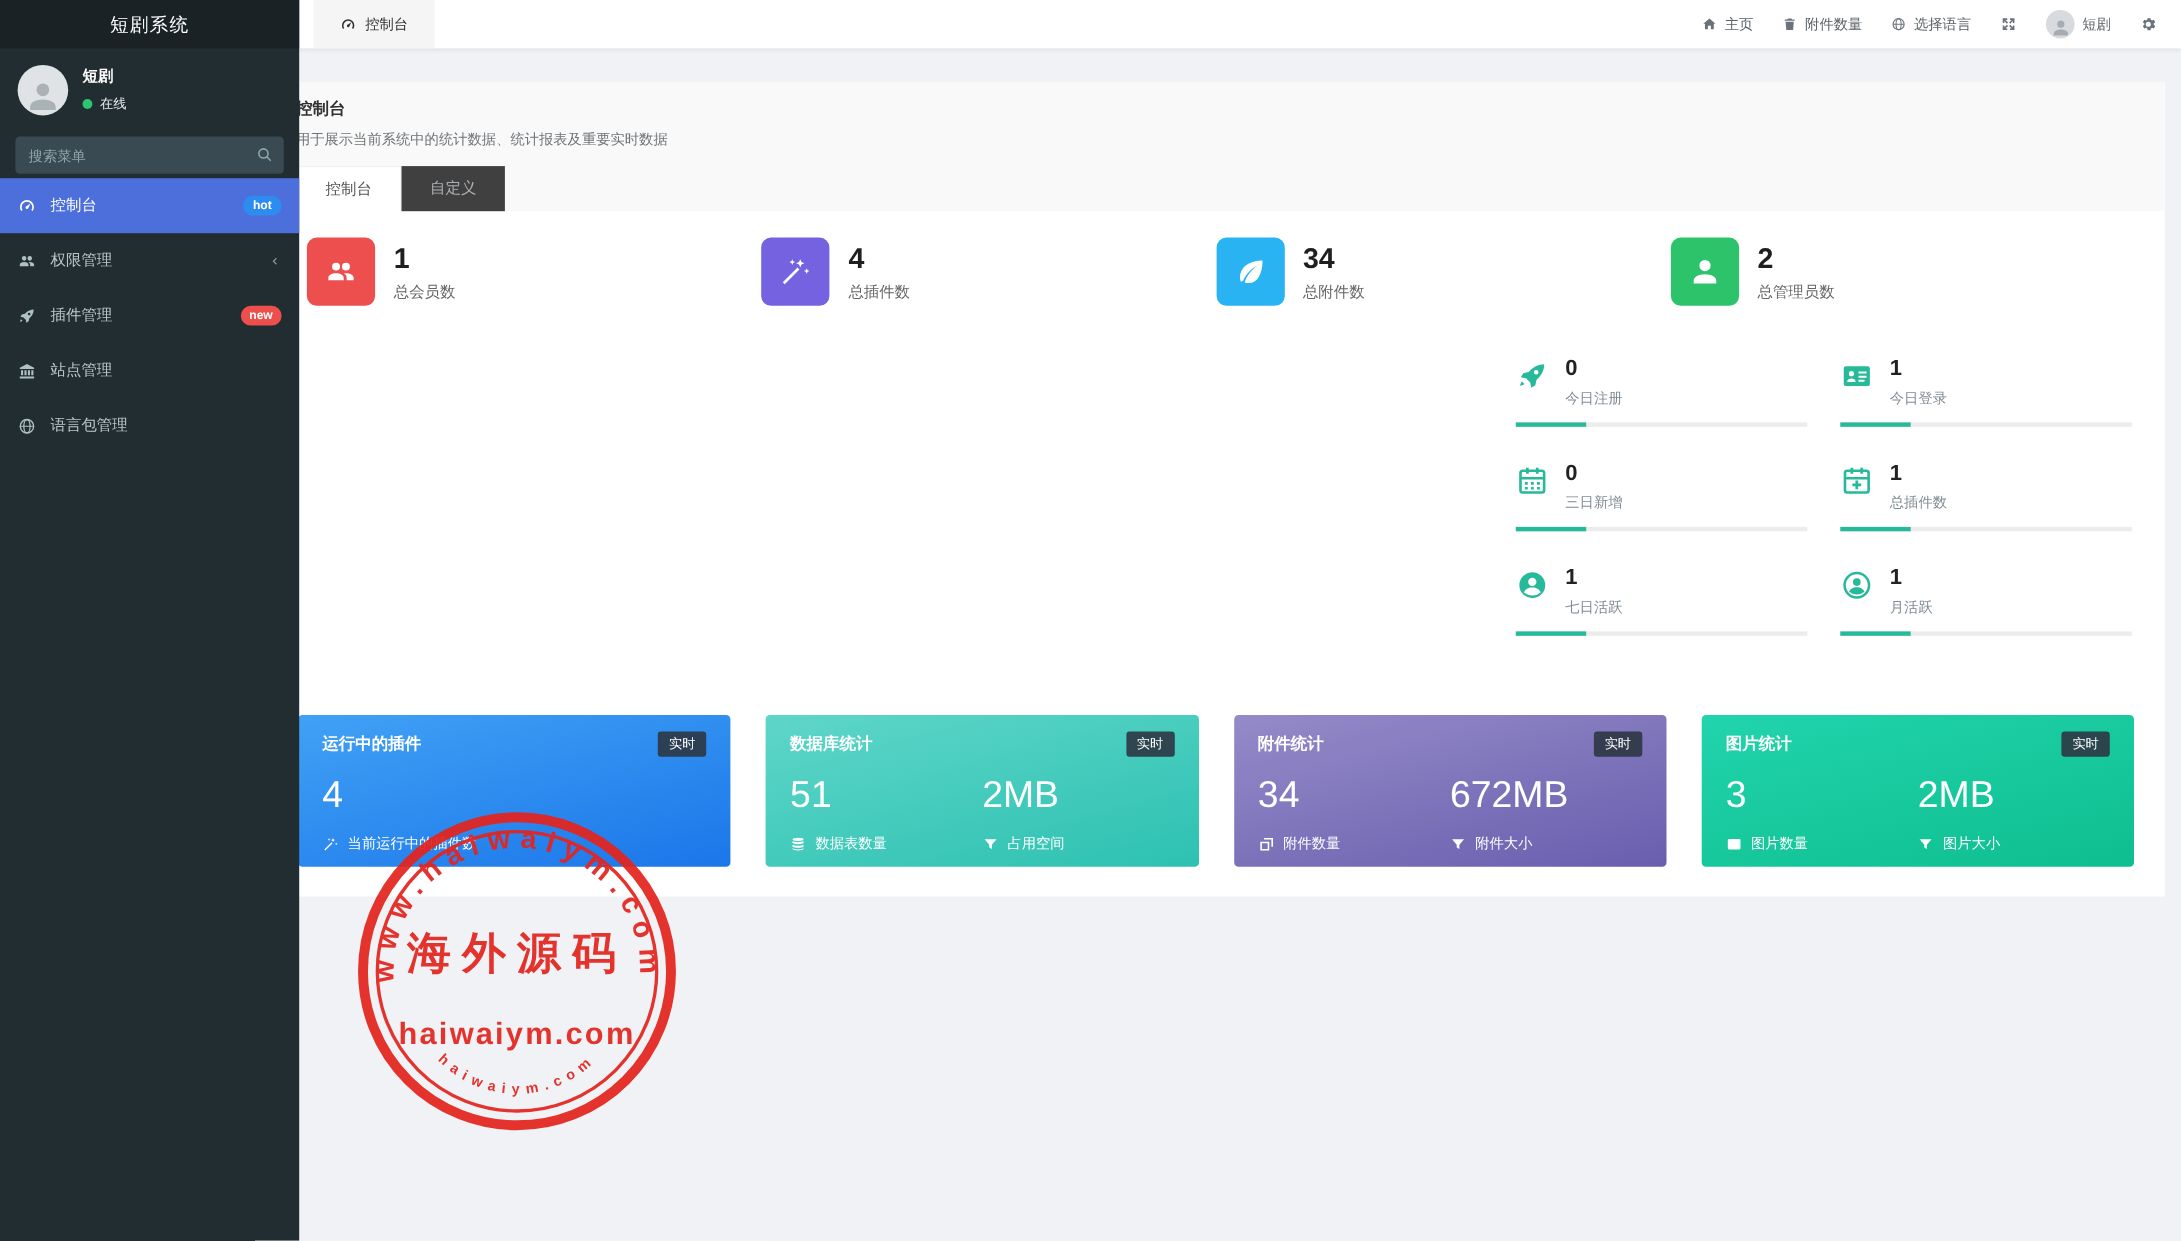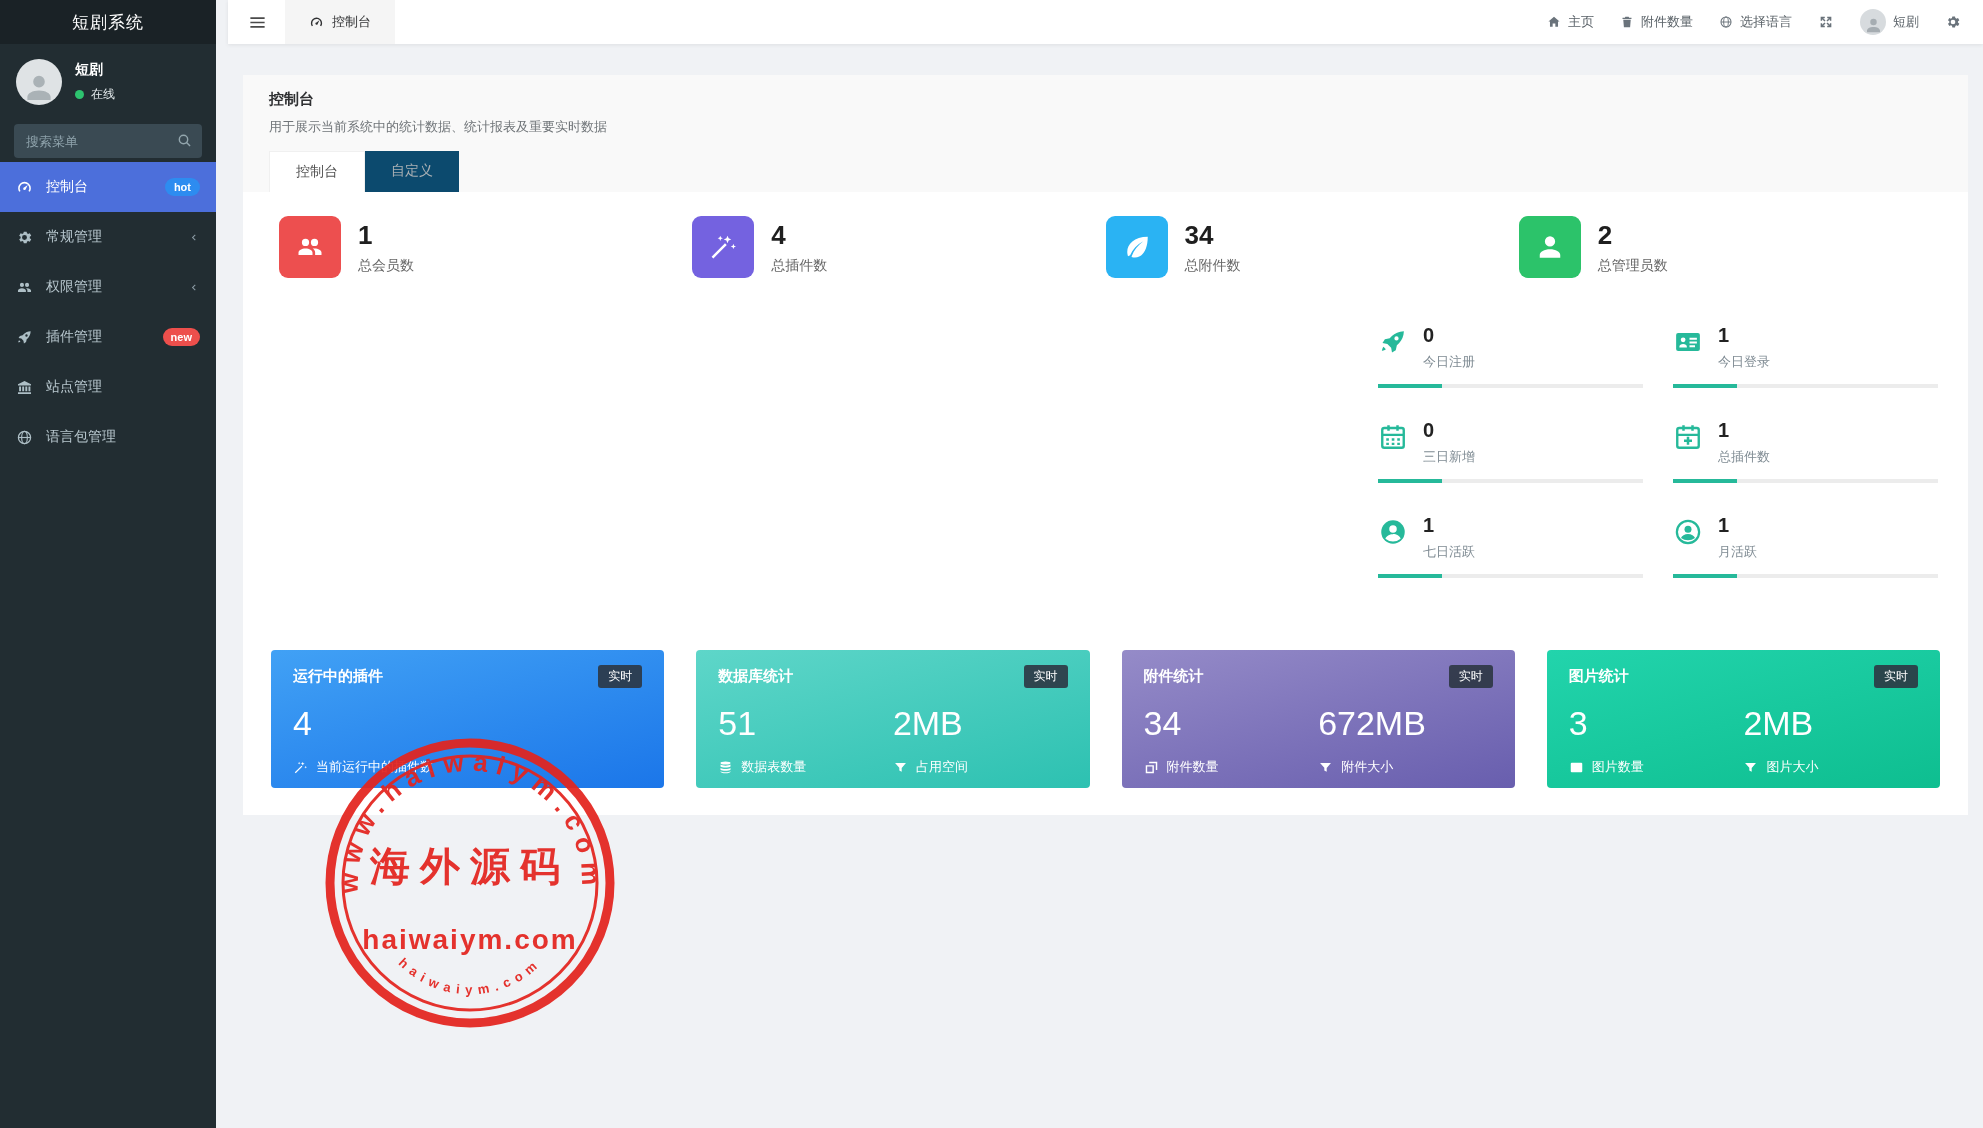--- a/index.html
+++ b/index.html
@@ -2,21 +2,21 @@
 <html><head>
 <meta charset="utf-8">
 <style>
   * { margin:0; padding:0; box-sizing:border-box; }
   html,body { width:1983px; height:1128px; }
   body { font-family:"Liberation Sans","DejaVu Sans",sans-serif; background:#f0f2f5; position:relative; overflow:hidden; color:#333; }
   .icon { display:inline-flex; }
   .icon svg { width:100%; height:100%; display:block; }
 
   
-  .sidebar { position:absolute; left:0; top:0; width:216px; height:1128px; background:#222d32; z-index:5; }
+  .sidebar { position:absolute; left:0; top:0; width:272px; height:1128px; background:#222d32; z-index:5; }
   .brand { height:44px; background:#1a2226; color:#fff; display:flex; align-items:center; justify-content:center; font-size:17px; letter-spacing:1px; }
   .user-panel { display:flex; align-items:center; gap:13px; padding:15px 16px 13px; }
   .avatar-lg { width:46px; height:46px; border-radius:50%; background:#dfe3e5; display:flex; align-items:flex-end; justify-content:center; overflow:hidden; }
   .avatar-lg .icon { width:34px; height:34px; color:#aab2b6; }
   .user-name { color:#fff; font-size:14px; font-weight:bold; }
   .user-status { display:flex; align-items:center; gap:7px; margin-top:7px; color:#e8eef0; font-size:12px; }
   .status-dot { width:9px; height:9px; border-radius:50%; background:#2dc36f; }
   .search-wrap { margin:6px 14px 0; position:relative; }
   .search-input { width:100%; height:34px; background:#3a4a53; border:0; border-radius:4px; padding:0 36px 0 12px; color:#cfd8dc; font-size:13px; outline:none; }
   .search-input::placeholder { color:#8fa3ac; }
@@ -43,21 +43,21 @@
 
   
   .content { position:absolute; left:228px; top:44px; right:0; bottom:0; padding:31px 15px 0; }
   .panel { background:#fff; height:740px; }
   .panel-heading { background:#f9f9f9; padding:15px 26px 0; }
   .page-title { font-size:15px; font-weight:bold; color:#303133; }
   .page-subtitle { font-size:13px; color:#6f7478; margin-top:9px; }
   .tabs { display:flex; margin-top:15px; }
   .tab { padding:11px 26px; font-size:14px; cursor:pointer; }
   .tab.active { background:#fff; color:#555; border:1px solid #f0f0f0; border-bottom:none; }
-  .tab.inactive { background:#0c4a6e; color:#aab0b4; }
+  .tab.inactive { background:#404040; color:#aab0b4; }
   .panel-body { padding:24px 28px 0; }
 
   .stats-row { display:grid; grid-template-columns:repeat(4,1fr); padding:0 8px; }
   .stat { display:flex; align-items:center; gap:17px; }
   .stat-tile { width:62px; height:62px; border-radius:9px; display:flex; align-items:center; justify-content:center; flex:none; }
   .stat-tile .icon { width:30px; height:30px; color:#fff; }
   .stat-num { font-size:26px; font-weight:bold; color:#1f1f1f; }
   .stat-lab { font-size:14px; color:#666; margin-top:6px;font-family:Liberation Mono, monospace; }
 
   .mini-grid { width:560px; margin:46px 2px 0 auto; display:grid; grid-template-columns:1fr 1fr; column-gap:30px; row-gap:31px; }
@@ -121,33 +121,20 @@
 
   <nav class="menu">
     <div class="menu-item active">
       <span class="mi-icon icon">
           <svg viewBox="0 0 24 24" fill="currentColor">
             <path d="M12 4a9 9 0 0 0-9 9c0 1.9.6 3.7 1.6 5.1l1.8-1.2A6.8 6.8 0 0 1 5.2 13a6.8 6.8 0 1 1 12.4 3.9l1.8 1.2A9 9 0 0 0 21 13a9 9 0 0 0-9-9zm4.6 4.3-4.7 3.5a1.9 1.9 0 1 0 2 2.4z"></path>
           </svg>
         </span>
       <span>控制台</span>
       <span class="badge-hot">hot</span>
-    </div>
-    <div class="menu-item">
-      <span class="mi-icon icon">
-          <svg viewBox="0 0 24 24" fill="currentColor">
-            <path d="M12 15.5a3.5 3.5 0 1 1 0-7 3.5 3.5 0 0 1 0 7zm7.4-2.6a7.8 7.8 0 0 0 0-1.8l2.1-1.6-2-3.5-2.5 1a7.6 7.6 0 0 0-1.5-.9L15 3.8h-4l-.5 2.3a7.6 7.6 0 0 0-1.5.9l-2.5-1-2 3.5 2.1 1.6a7.8 7.8 0 0 0 0 1.8l-2.1 1.6 2 3.5 2.5-1c.5.4 1 .7 1.5.9l.5 2.3h4l.5-2.3c.5-.2 1-.5 1.5-.9l2.5 1 2-3.5z"></path>
-          </svg>
-        </span>
-      <span>常规管理</span>
-      <span class="chev icon">
-          <svg viewBox="0 0 24 24" fill="currentColor">
-            <path d="m14.6 6.3 1.4 1.4L11.7 12l4.3 4.3-1.4 1.4L8.9 12z"></path>
-          </svg>
-        </span>
     </div>
     <div class="menu-item">
       <span class="mi-icon icon">
           <svg viewBox="0 0 24 24" fill="currentColor">
             <path d="M8.4 11.2a2.9 2.9 0 1 0-2.9-2.9 2.9 2.9 0 0 0 2.9 2.9zm7.2 0a2.9 2.9 0 1 0-2.9-2.9 2.9 2.9 0 0 0 2.9 2.9zm-7.2 1.9c-3 0-5.6 1.5-5.6 3.3v1.9h11.2v-1.9c0-1.8-2.6-3.3-5.6-3.3zm7.2 0c-.5 0-1 0-1.5.1 1.2.8 2 1.9 2 3.2v1.9h5.1v-1.9c0-1.8-2.6-3.3-5.6-3.3z"></path>
           </svg>
         </span>
       <span>权限管理</span>
       <span class="chev icon">
           <svg viewBox="0 0 24 24" fill="currentColor">

